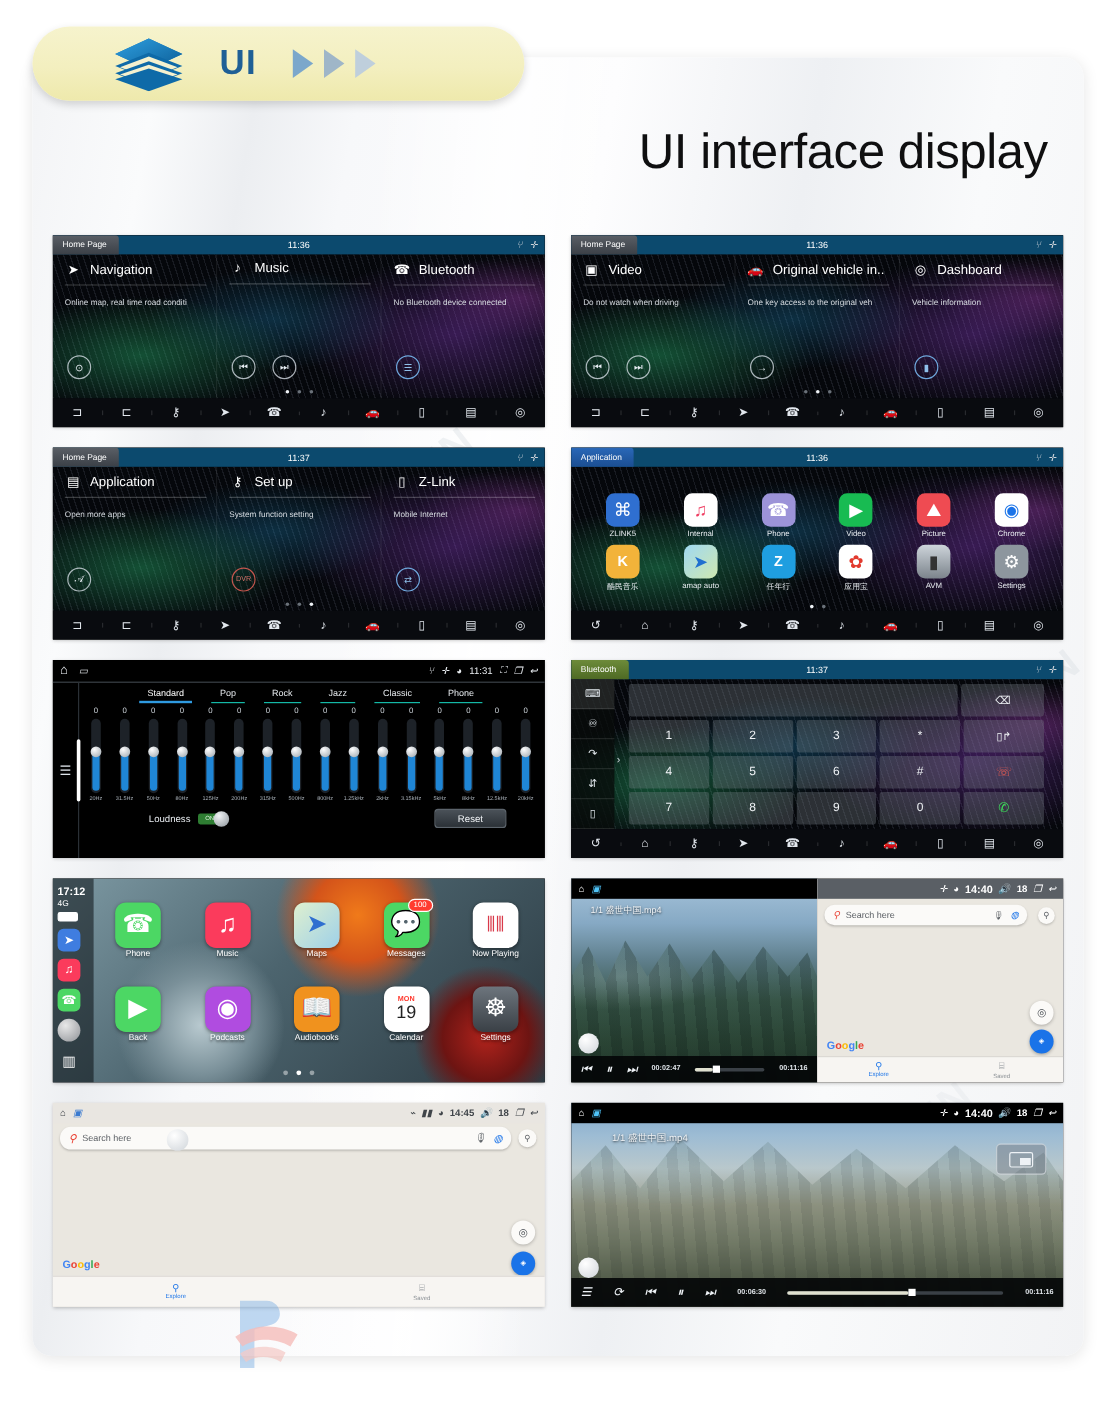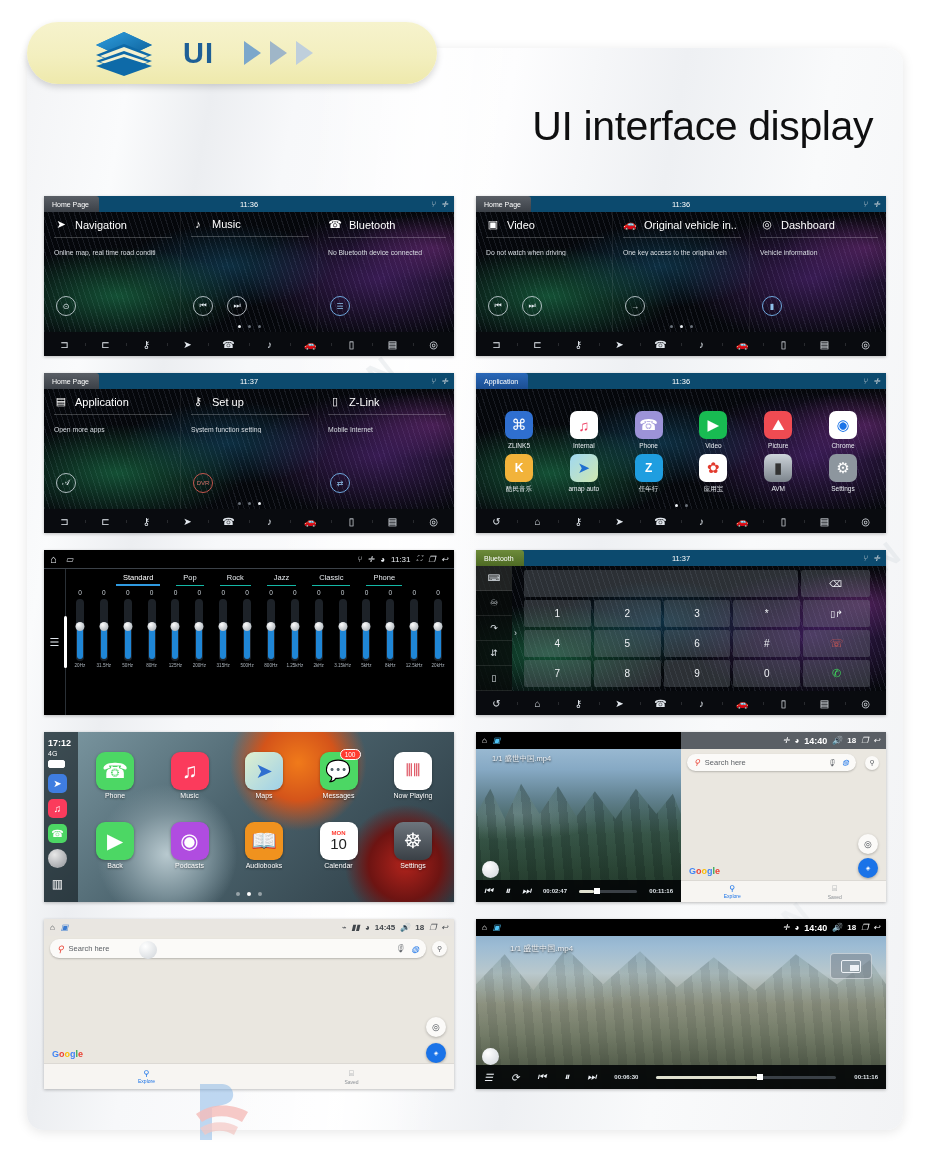--- a/index.html
+++ b/index.html
@@ -760,20 +760,25 @@
               <u>500Hz</u>
             <u>800Hz</u>
               <u>1.25kHz</u>
             <u>2kHz</u>
               <u>3.15kHz</u>
             <u>5kHz</u>
               <u>8kHz</u>
             <u>12.5kHz</u>
               <u>20kHz</u>
           </div>
+          <div class="eq-foot">
+            <span class="eq-loud">Loudness</span>
+            <span class="eq-toggle">ON</span>
+            <span class="eq-reset">Reset</span>
+          </div>
         </div>
       </div>
     </div>
 
     <div class="shot h165">
       <div class="hu">
         <div class="wave"></div>
         <div class="hu-status">
           <span class="hu-tab green">Bluetooth</span>
           <span class="hu-clock">11:37</span>
@@ -880,21 +885,21 @@
               <span class="cp-ic" style="background:#b04ce0">◉</span>
               <span class="cp-lb">Podcasts</span>
               </div>
             <div class="cp-item">
               <span class="cp-ic" style="background:#f0921e">📖</span>
               <span class="cp-lb">Audiobooks</span>
               </div>
             <div class="cp-item">
               <span class="cp-ic" style="background:#fff;flex-direction:column;gap:0;line-height:1">
                 <b style="color:#ff3b30;font-size:6px;font-weight:700">MON</b>
-                <b style="color:#222;font-size:15px;font-weight:400">10</b>
+                <b style="color:#222;font-size:15px;font-weight:400">19</b>
               </span>
               <span class="cp-lb">Calendar</span>
               </div>
             <div class="cp-item">
               <span class="cp-ic" style="background:linear-gradient(180deg,#6d757d,#3a4046)">☸</span>
               <span class="cp-lb">Settings</span>
               </div>
           </div>
         </div>
         <div class="cp-dots">

